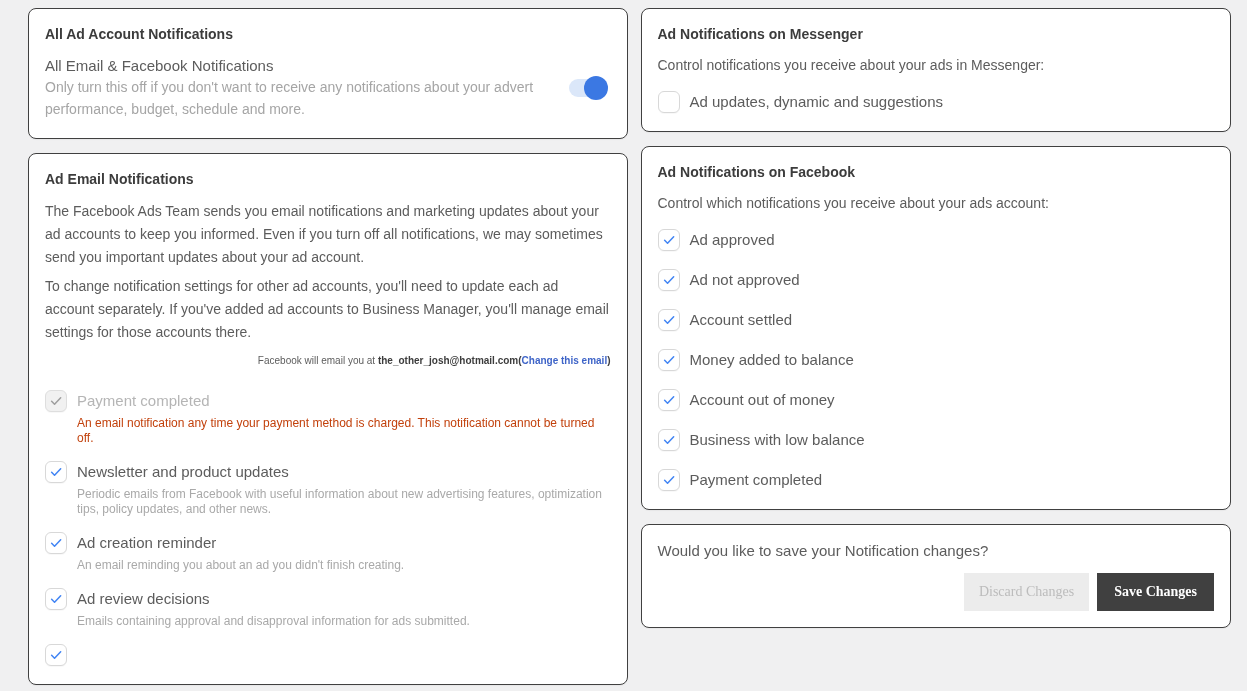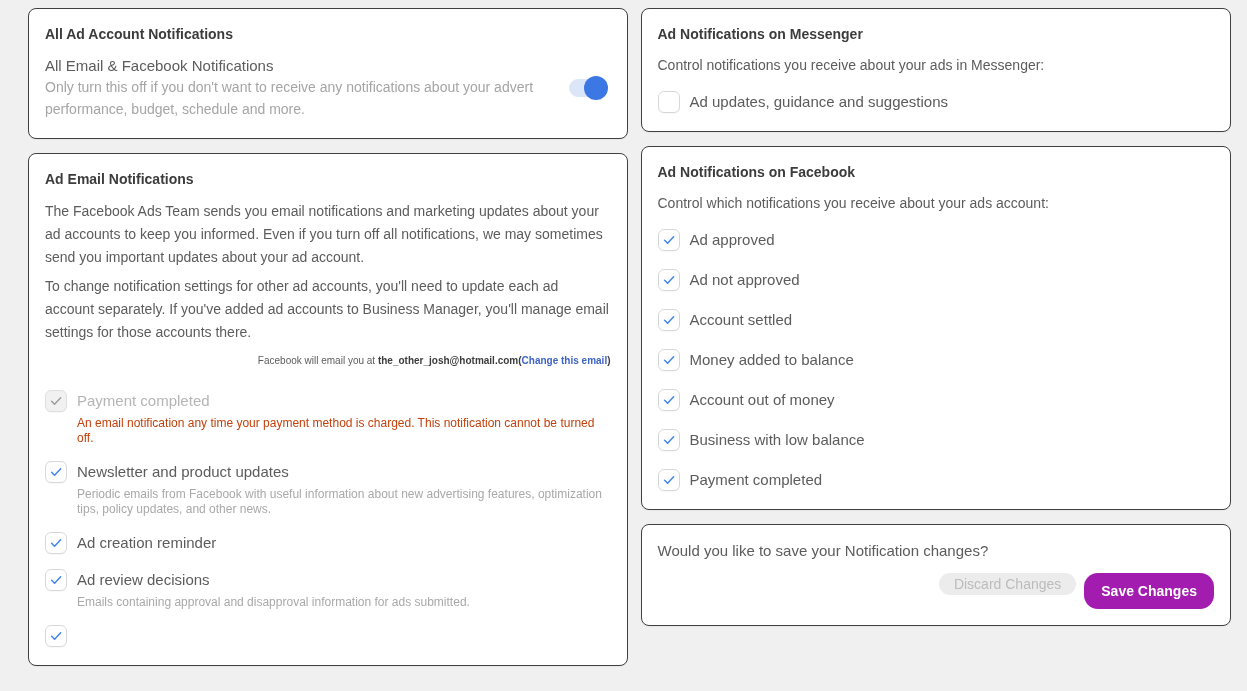--- a/index.html
+++ b/index.html
@@ -71,26 +71,26 @@
   .check-row.unchecked .check-icon { visibility:hidden; }
   .check-row.disabled .check-box { background:#f1f1f1; border-color:#dedede; color:#9e9e9e; }
   .check-row.disabled .check-label { color:#b5b5b5; }
   .check-row.disabled .check-desc { color:#c2410c; }
 
   
   .save-card { padding:16px 16px 16px 16px; }
   .save-question { font-size:15px; color:#5c5c5c; line-height:20px; margin:0 0 12px 0; }
   .btn-row { display:flex; justify-content:flex-end; gap:8px; }
   .btn {
-    height:22px; border:none; border-radius:14px;
-    font-family:Liberation Sans, sans-serif; font-size:14px;
+    height:38px; border:none; border-radius:0;
+    font-family:Liberation Serif, serif; font-size:14px;
     display:inline-flex; align-items:center; cursor:default;
   }
   .btn-discard { background:#ececec; color:#bcbcbc; padding:0 15px; }
-  .btn-save { background:#a21caf; color:#ffffff; font-weight:bold; padding:18px 17px; }
+  .btn-save { background:#404040; color:#ffffff; font-weight:bold; padding:18px 17px; }
 </style>
 </head>
 <body>
 
 <div class="page">
 
   <div class="col col-left">
 
     <div class="card">
       <h3 class="card-title">All Ad Account Notifications</h3>
@@ -137,20 +137,21 @@
             </div>
           </div>
           <div class="check-row">
             <span class="check-box">
               <svg class="check-icon" viewBox="0 0 24 24">
                 <path d="M4.5 12.5l5 5 10.5-11" fill="none" stroke="currentColor" stroke-width="2.6" stroke-linecap="round" stroke-linejoin="round"></path>
               </svg>
             </span>
             <div class="check-text">
               <div class="check-label">Ad creation reminder</div>
+              <div class="check-desc">An email reminding you about an ad you didn't finish creating.</div>
             </div>
           </div>
           <div class="check-row">
             <span class="check-box">
               <svg class="check-icon" viewBox="0 0 24 24">
                 <path d="M4.5 12.5l5 5 10.5-11" fill="none" stroke="currentColor" stroke-width="2.6" stroke-linecap="round" stroke-linejoin="round"></path>
               </svg>
             </span>
             <div class="check-text">
               <div class="check-label">Ad review decisions</div>
@@ -176,21 +177,21 @@
       <p class="intro-text">Control notifications you receive about your ads in Messenger:</p>
       <div class="check-list list-right">
 
       <div class="check-row unchecked">
             <span class="check-box">
               <svg class="check-icon" viewBox="0 0 24 24">
                 <path d="M4.5 12.5l5 5 10.5-11" fill="none" stroke="currentColor" stroke-width="2.6" stroke-linecap="round" stroke-linejoin="round"></path>
               </svg>
             </span>
             <div class="check-text">
-              <div class="check-label">Ad updates, guidance and suggestions</div>
+              <div class="check-label">Ad updates, dynamic and suggestions</div>
 
             </div>
           </div>
         </div>
     </div>
 
     <div class="card">
       <h3 class="card-title">Ad Notifications on Facebook</h3>
       <p class="intro-text">Control which notifications you receive about your ads account:</p>
       <div class="check-list list-right">

